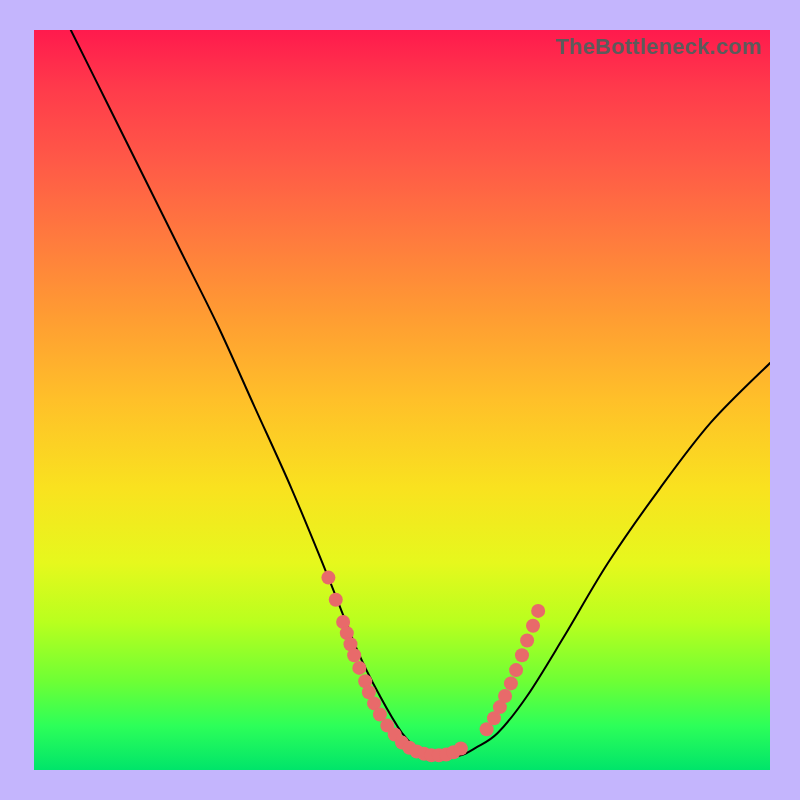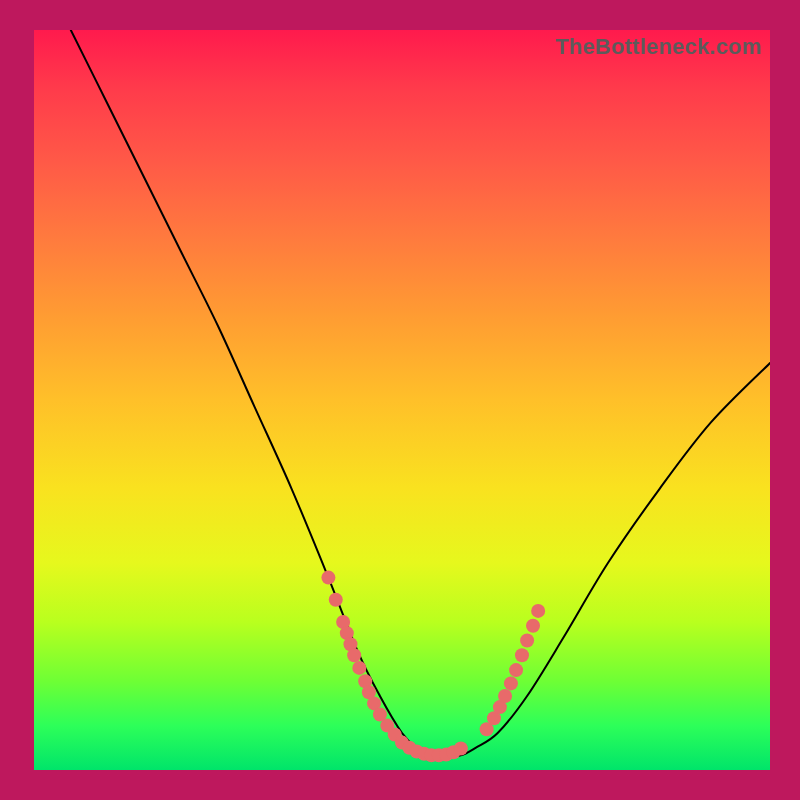--- a/index.html
+++ b/index.html
@@ -8,21 +8,21 @@
     width: 800px;
     height: 800px;
     background: #000000;
     overflow: hidden;
     font-family: Arial, Helvetica, sans-serif;
   }
   .stage {
     position: relative;
     width: 800px;
     height: 800px;
-    background: #be185d;
+    background: #c4b5fd;
   }
   .plot-area {
     position: absolute;
     left: 34px;
     top: 30px;
     width: 736px;
     height: 740px;
     
     background: linear-gradient(to bottom,
       #ff1a4d 0%,

